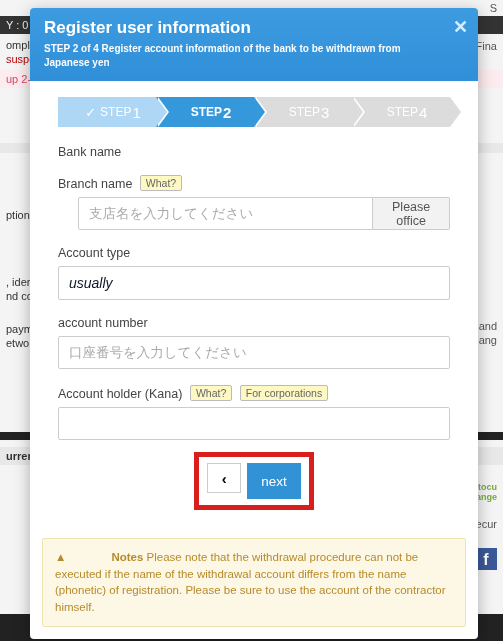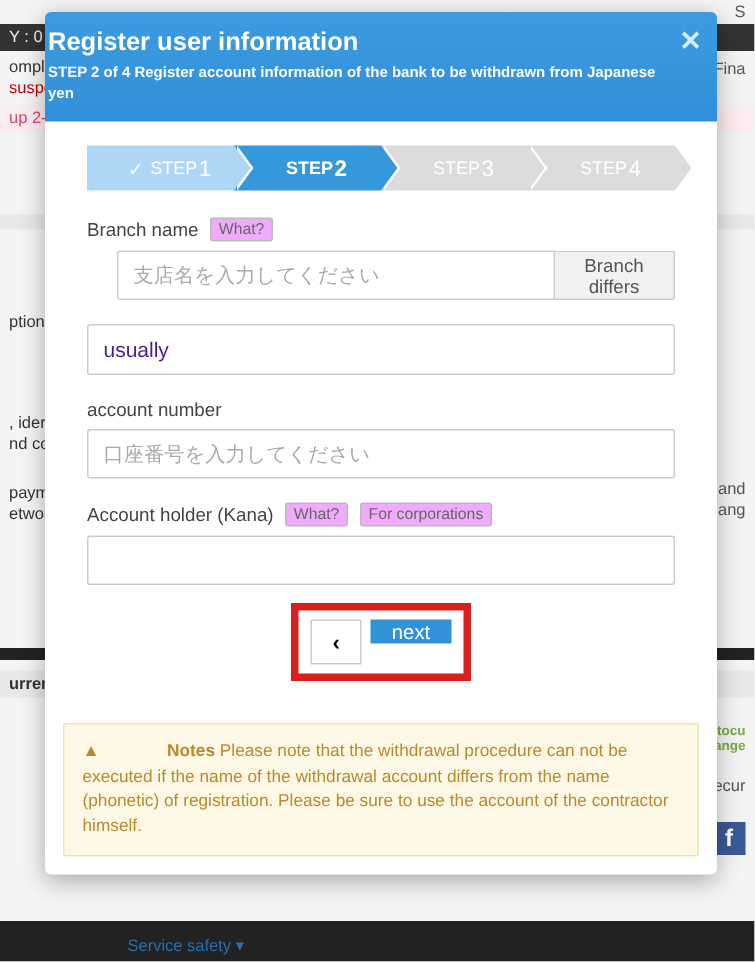--- a/index.html
+++ b/index.html
@@ -32,21 +32,21 @@
     width: 448px;
     background: #fff;
     box-shadow: 0 4px 16px rgba(0,0,0,0.3);
     border-radius: 4px;
     overflow: hidden;
   }
   .modal-header {
     background: #2f8fd8;
     background: linear-gradient(#3d9be0, #2f8fd8);
     color: #fff;
-    padding: 10px 34px 12px 2px;
+    padding: 10px 34px 12px 14px;
     position: relative;
   }
   .modal-header h2 {
     font-size: 17px;
     font-weight: bold;
     margin-bottom: 4px;
   }
   .modal-header .sub {
     font-size: 10px;
     font-weight: bold;
@@ -98,21 +98,21 @@
   .step .num{ font-size:15px; margin-left:1px; }
 
   
   .fg { margin-bottom: 16px; }
   .fg label.main {
     display:block; font-size:12.5px; color:#444; margin-bottom:6px;
   }
   .badge-btn {
     display:inline-block;
     border:1px solid #bbb;
-    background:#f0abfc;
+    background:#fef9c3;
     color:#666;
     font-size:10.5px;
     padding:1px 5px;
     border-radius:2px;
     margin-left:4px;
     vertical-align:1px;
     cursor:pointer;
   }
   .input {
     width:100%;
@@ -129,38 +129,38 @@
   .input-row .input{ border-top-right-radius:0; border-bottom-right-radius:0; }
   .addon-btn{
     border:1px solid #ccc; border-left:none;
     background:#f2f2f2; color:#555;
     padding:0 10px; font-size:12.5px;
     cursor:pointer;
     border-radius:0 2px 2px 0;
   }
   .static-val{
     border:1px solid #ccc; border-radius:2px;
-    padding:8px 10px; font-size:14px; color:#4c1d95;
+    padding:8px 10px; font-size:14px; color:#0f172a;font-style:italic;
   }
 
   
   .nav-wrap{
     display:flex; justify-content:center; margin:12px 0 18px 0;
   }
   .nav-highlight{
     border:5px solid #d91e1e;
     padding:6px 8px;
     display:flex; gap:6px;
   }
   .btn-back{
     width:34px; height:30px; border:1px solid #ccc; background:#fff;
     font-size:15px; cursor:pointer; display:flex; align-items:center; justify-content:center;
   }
   .btn-next{
-    height:16px; border:none; background:#3192d6; color:#fff;
+    height:36px; border:none; background:#3192d6; color:#fff;
     padding:0 14px; font-size:13.5px; cursor:pointer;
   }
 
   
   .notes{
     margin: 0 12px 12px 12px;
     background:#fdf8e6;
     border:1px solid #efe3b3;
     color:#b78a2b;
     padding:10px 12px;
@@ -224,34 +224,36 @@
         <span>STEP</span>
           <span class="num">3</span>
       </div>
       <div class="step pending">
         <span>STEP</span>
           <span class="num">4</span>
       </div>
     </div>
 
     <div class="fg">
+      <label class="main">Bank name</label>
     </div>
 
     <div class="fg">
       <label class="main">
         <span>Branch name</span>
         <span class="badge-btn">What?</span>
       </label>
       <div class="input-row">
         <input class="input" placeholder="支店名を入力してください" style="">
-        <button class="addon-btn">Branch differs</button>
-      </div>
-    </div>
-
-    <div class="fg">
+        <button class="addon-btn">Please office</button>
+      </div>
+    </div>
+
+    <div class="fg">
+      <label class="main">Account type</label>
       <div class="static-val">usually</div>
     </div>
 
     <div class="fg">
       <label class="main">account number</label>
       <input class="input" placeholder="口座番号を入力してください" style="">
     </div>
 
     <div class="fg" style="margin-bottom:8px;">
       <label class="main">

